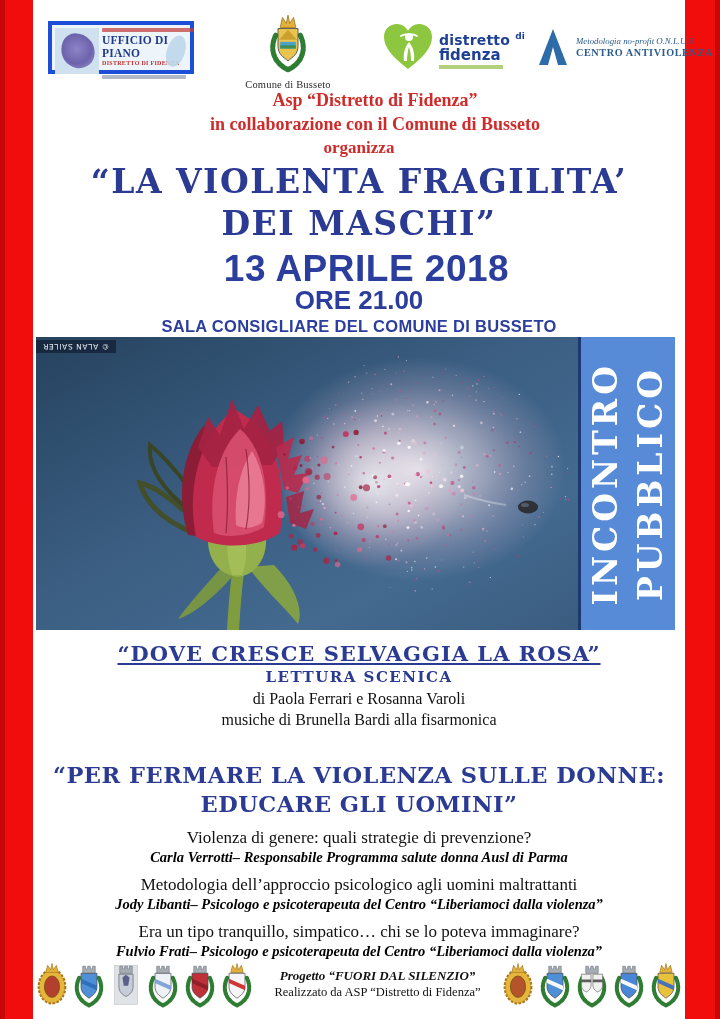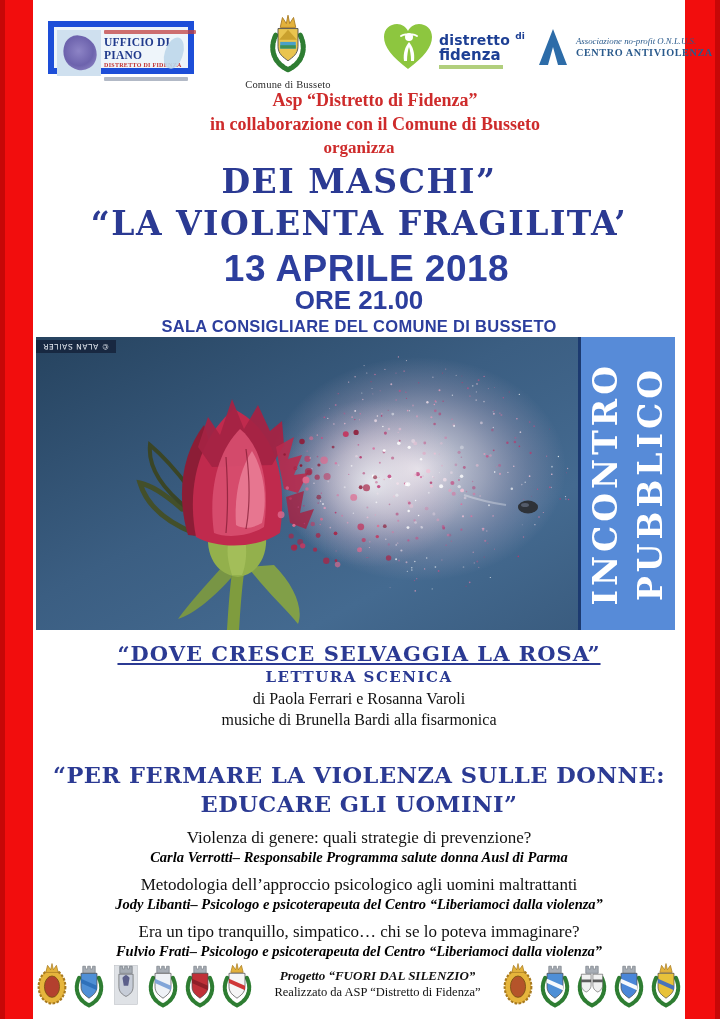--- a/index.html
+++ b/index.html
@@ -10,21 +10,21 @@
   .poster{position:absolute;inset:0;}
 
   
   .border{position:absolute;top:0;height:100%;background:#f20d0d;}
   .border.left{left:0;width:33px;box-shadow:inset 5px 0 0 #c70707;}
   .border.right{right:0;width:35px;box-shadow:inset -5px 0 0 #c70707;}
 
   
   .logo-ufficio{
     position:absolute;left:48px;top:21px;width:146px;height:53px;
-    background:#eef5fa;border:6px solid #1d4ed8;box-sizing:border-box;text-decoration:underline;
+    background:#eef5fa;border:4px solid #1d4ed8;box-sizing:border-box;text-decoration:underline;
   }
   .uop-puzzle{position:absolute;left:3px;top:3px;width:44px;height:46px;background:#cfe0ef;}
   .uop-blob{position:absolute;left:6px;top:6px;width:34px;height:34px;border-radius:40% 55% 45% 55%;
     background:radial-gradient(circle at 45% 45%,#8d84c6 0%,#6d63ad 55%,#9a92cc 100%);transform:rotate(12deg);}
   .uop-col{position:absolute;left:50px;top:3px;right:3px;}
   .bar{height:4px;border-radius:1px;}
   .uop-bar-red{background:#c14040;opacity:.75;width:92px;margin-bottom:2px;}
   .uop-title{font-family:"Liberation Serif",serif;font-weight:bold;color:#203a8c;font-size:11.5px;letter-spacing:.2px;line-height:13px;}
   .uop-sub{color:#c03030;font-size:6px;font-weight:bold;letter-spacing:.3px;line-height:7px;}
   .uop-bar-gray{background:#9fa8b8;opacity:.8;width:84px;height:3.5px;margin-top:8px;}
@@ -148,34 +148,34 @@
       <div class="dist-l2">fidenza</div>
       <div class="dist-bar"></div>
     </div>
   </div>
 
   <div class="logo-centro">
     <svg width="34" height="40" viewBox="0 0 34 40">
       <path d="M3 38 L17 2 L31 38 H22 L17 20 L12 38 z" fill="#2d6ca8"></path>
     </svg>
     <div class="centro-text">
-      <div class="centro-l1">Associazione no-profit O.N.L.U.S.</div>
+      <div class="centro-l1">Metodologia no-profit O.N.L.U.S.</div>
       <div class="centro-l2">CENTRO ANTIVIOLENZA</div>
     </div>
   </div>
 
   <div class="centered organizer">
     <div class="org-l">Asp “Distretto di Fidenza”</div>
     <div class="org-l">in collaborazione con il Comune di Busseto</div>
     <div class="org-l3">organizza</div>
   </div>
 
   <div class="centered main-title">
+    <div class="stencil t">“LA VIOLENTA FRAGILITA’</div>
     <div class="stencil t">DEI MASCHI”</div>
-    <div class="stencil t">“LA VIOLENTA FRAGILITA’</div>
   </div>
 
   <div class="centered event-block">
     <div class="ev-date">13 APRILE 2018</div>
     <div class="ev-time">ORE 21.00</div>
     <div class="ev-venue">SALA CONSIGLIARE DEL COMUNE DI BUSSETO</div>
   </div>
 
   <div class="photo">
     <svg id="rose-svg" width="542" height="293" viewBox="0 0 542 293">

